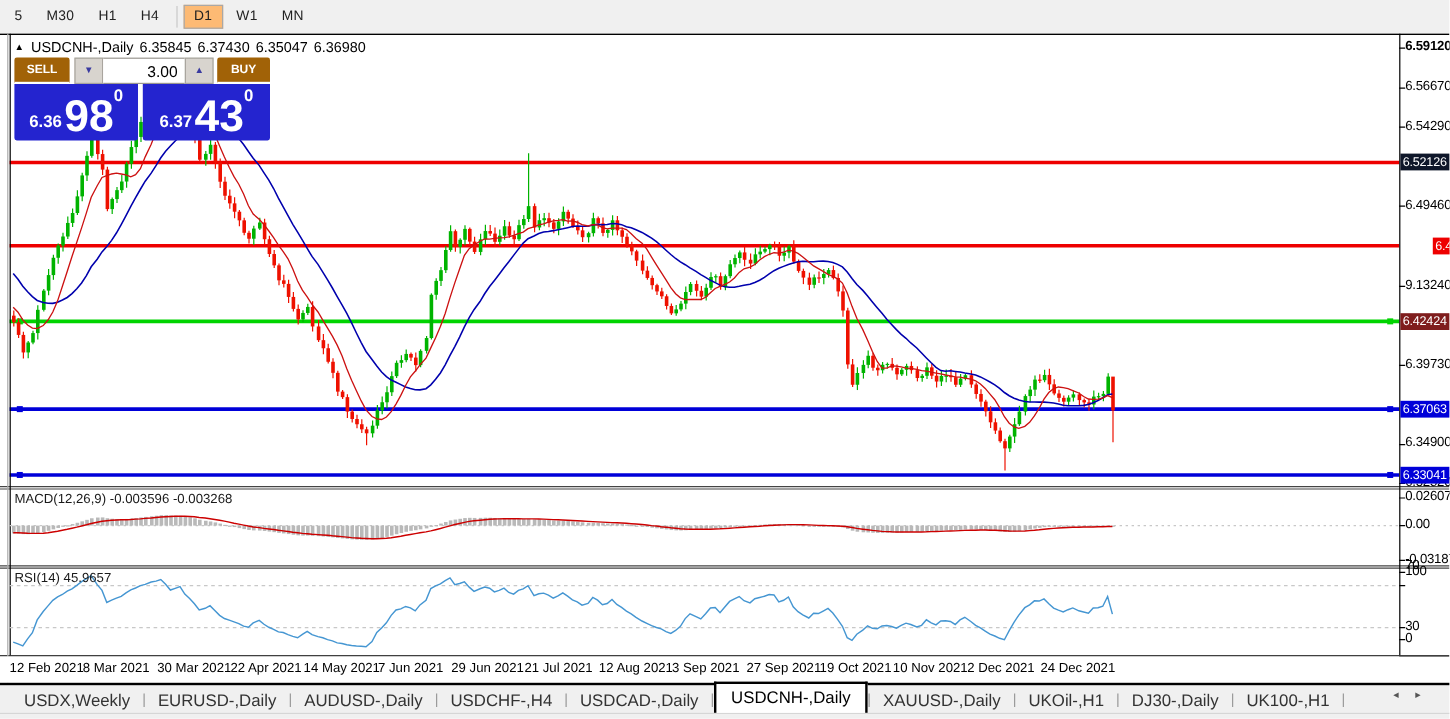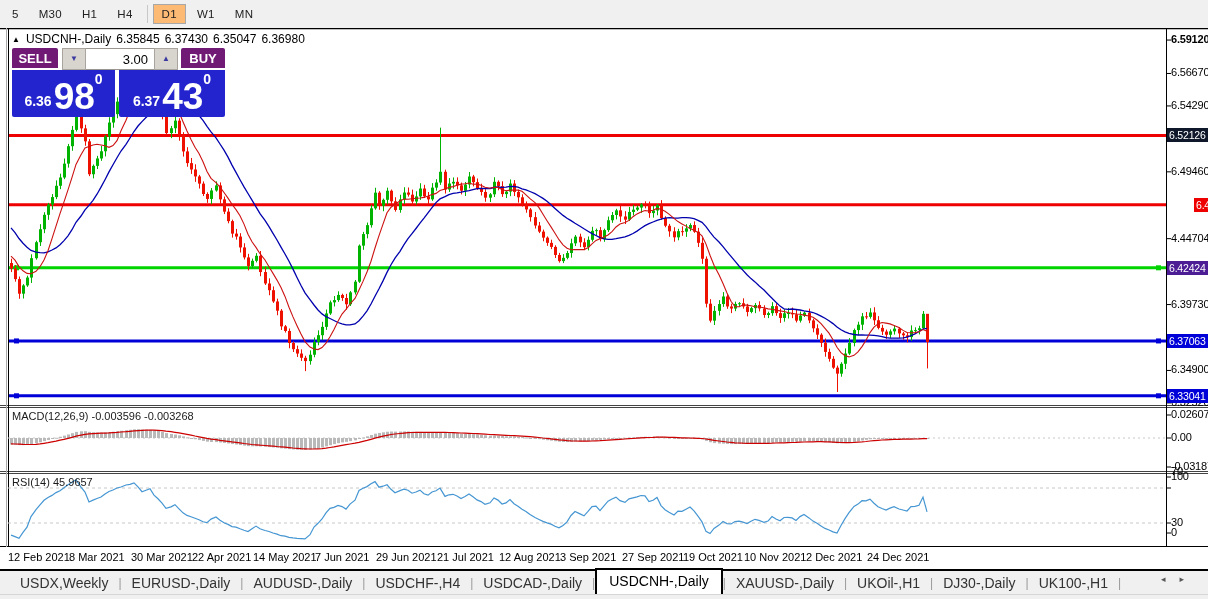--- a/index.html
+++ b/index.html
@@ -16,23 +16,23 @@
   #chart-window{position:absolute;left:0;top:28px;width:1208px;height:541px;background:#fff;}
   #csvg{position:absolute;left:0;top:0;}
   
   #quote-header{position:absolute;left:12px;top:4px;display:flex;align-items:center;
                 font-size:12px;color:#000;white-space:pre;}
   #quote-header .tri{font-size:8px;margin-right:6px;}
   #quote-header span{margin-right:5px;}
   
   #trade-panel{position:absolute;left:10px;top:20px;width:215px;height:97px;}
   .tp-row1{position:absolute;left:0;top:0;width:215px;height:22px;}
-  .tp-btn{position:absolute;top:0;height:22px;background:#701a75;color:#fff;border:none;
+  .tp-btn{position:absolute;top:0;height:22px;background:#a16207;color:#fff;border:none;
           border-bottom:2px solid #fff;font-family:"Liberation Sans",sans-serif;
-          font-size:13px;font-weight:bold;border-radius:2px 2px 0 0;}
+          font-size:10px;font-weight:bold;border-radius:2px 2px 0 0;}
   #sell-btn{left:2px;width:46px;}
   #buy-btn{left:171px;width:44px;}
   .spin{position:absolute;left:52px;top:0;width:116px;height:22px;display:flex;}
   .spin-btn{width:24px;height:22px;background:#d8d4ce;border:1px solid #a9a59e;box-sizing:border-box;
             color:#3a3aa0;font-size:8px;line-height:18px;padding:0;}
   .vol{width:68px;height:22px;border:1px solid #9a968f;border-left:none;border-right:none;
        box-sizing:border-box;text-align:right;font-size:13px;padding-right:6px;
        font-family:"Liberation Sans",sans-serif;}
   .tp-prices{position:absolute;left:0;top:22px;width:215px;height:47px;}
   .tp-price{position:absolute;top:0;height:47px;background:#2424cf;color:#fff;border-radius:0 0 2px 2px;
@@ -832,34 +832,34 @@
   </div>
 
   <div class="ind-label" style="top:382px"><span>MACD(12,26,9)</span> <span>-0.003596</span> <span>-0.003268</span></div>
   <div class="ind-label" style="top:448px"><span>RSI(14)</span> <span>45.9657</span></div>
 
   <div id="price-axis">
       <div class="ax-tick" style="top: 5.05812px; font-weight: bold;">6.59120</div>
       <div class="ax-tick" style="top: 38.4786px;">6.56670</div>
       <div class="ax-tick" style="top: 70.9441px;">6.54290</div>
       <div class="ax-tick" style="top: 136.83px;">6.49460</div>
-      <div class="ax-tick" style="top: 203.671px;">4.44704</div>
+      <div class="ax-tick" style="top: 203.671px;">9.13240</div>
       <div class="ax-tick" style="top: 269.557px;">6.39730</div>
       <div class="ax-tick" style="top: 335.443px;">6.34900</div>
       <div class="ax-tick" style="top: 367.909px;">6.32520</div>
       <div class="ax-tick" style="top: 380px;">0.02607</div>
       <div class="ax-tick" style="top: 403px;">0.00</div>
       <div class="ax-tick" style="top: 432px;">-0.03187</div>
       <div class="ax-tick" style="top: 442px;">100</div>
       <div class="ax-tick" style="top: 437px;">70</div>
       <div class="ax-tick" style="top: 488px;">30</div>
       <div class="ax-tick" style="top: 498px;">0</div>
       <div class="ax-tag" style="top: 100.463px; background: #0f172a;">6.52126</div>
       <div class="ax-tag" style="top: 169.787px; background: rgb(238, 0, 0); margin-left: 27px;">6.47044</div>
-      <div class="ax-tag" style="top: 232.808px; background: #4c1d95;">6.42424</div>
+      <div class="ax-tag" style="top: 232.808px; background: #7f1d1d;">6.42424</div>
       <div class="ax-tag" style="top: 305.938px; background: rgb(0, 0, 217);">6.37063</div>
       <div class="ax-tag" style="top: 360.802px; background: rgb(0, 0, 217);">6.33041</div>
     </div>
   <div id="date-axis">
       <div class="dt-label" style="left: 8px;">12 Feb 2021</div>
       <div class="dt-label" style="left: 69px;">8 Mar 2021</div>
       <div class="dt-label" style="left: 131px;">30 Mar 2021</div>
       <div class="dt-label" style="left: 192px;">22 Apr 2021</div>
       <div class="dt-label" style="left: 253px;">14 May 2021</div>
       <div class="dt-label" style="left: 315px;">7 Jun 2021</div>

